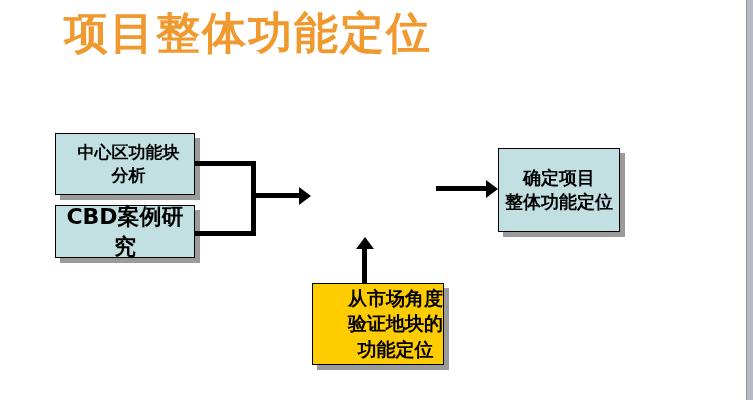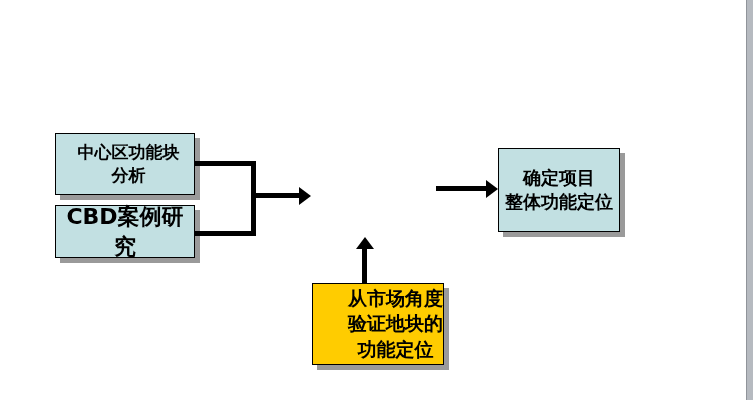--- a/index.html
+++ b/index.html
@@ -91,20 +91,21 @@
     height: 100%;
     background: #b6bac0;
     border-left: 1px solid #90949a;
   }
 </style>
 </head>
 <body>
 
 <div class="slide">
 
+  <h1 class="title">项目整体功能定位</h1>
 
   <div class="node node-analysis">中心区功能块
 分析</div>
 
   <div class="node node-cbd">CBD案例研究</div>
 
 
   <div class="node node-confirm">确定项目
 整体功能定位</div>
 

